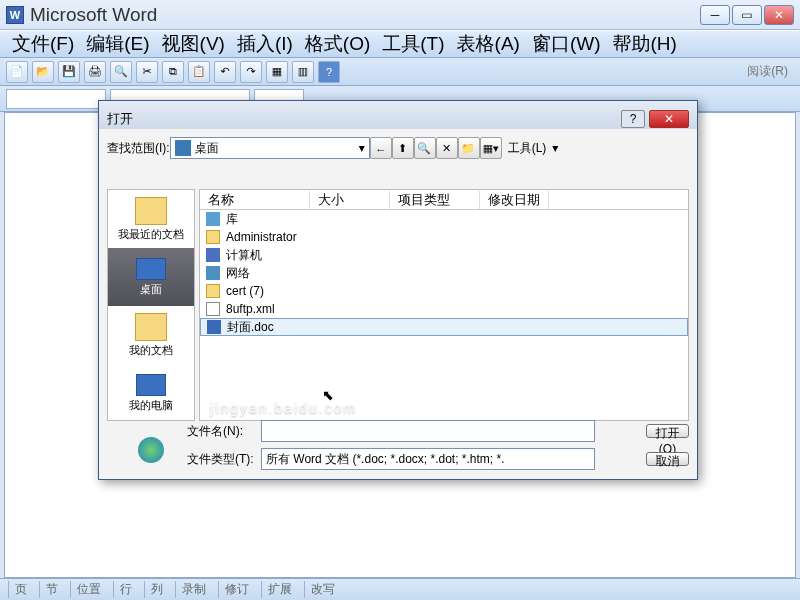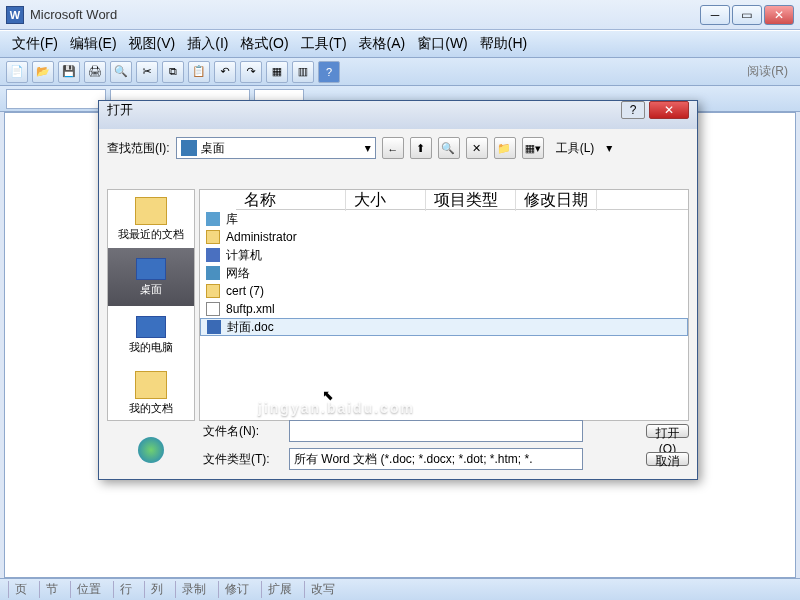--- a/index.html
+++ b/index.html
@@ -1,81 +1,81 @@
 <!DOCTYPE html>
 <html><head>
 <meta charset="utf-8">
 <style>
 * { box-sizing: border-box; margin: 0; padding: 0; font-family: "Microsoft YaHei", Tahoma, sans-serif; }
 body { width: 800px; height: 600px; background: #dce6f5; overflow: hidden; position: relative; }
 
 .titlebar { height: 30px; background: linear-gradient(#e8f0fa,#d9e6f7); border-bottom: 1px solid #a0b5d6; display: flex; align-items: center; padding: 0 6px; }
 .titlebar .logo { width: 18px; height: 18px; background:#3a6ab5; border:1px solid #2a4a85; display:flex; align-items:center; justify-content:center; color:#fff; font-size:11px; font-weight:bold; margin-right:6px; }
-.titlebar .title { font-size: 13px; color:#333; flex:1; }
+.titlebar .title { font-size: 19px; color:#333; flex:1; }
 .wbtns { display:flex; gap:2px; }
 .wbtn { width:30px; height:20px; border:1px solid #6a8ab5; background:linear-gradient(#f5faff,#d5e5f7); border-radius:3px; display:flex; align-items:center; justify-content:center; font-size:12px; }
 .wbtn.close { background:linear-gradient(#f9a0a0,#d05050); color:#fff; }
 
-.menubar { height: 28px; background:linear-gradient(#e0edfb,#c2d8f2); border-top:1px solid #fff; border-bottom:1px solid #8fa8cc; display:flex; align-items:center; padding:0 8px; gap:4px; font-size:14px; }
+.menubar { height: 28px; background:linear-gradient(#e0edfb,#c2d8f2); border-top:1px solid #fff; border-bottom:1px solid #8fa8cc; display:flex; align-items:center; padding:0 8px; gap:4px; font-size:19px; }
 .menubar span { padding:2px 4px; }
 
 .toolbar { height: 28px; background:linear-gradient(#dbe9f9,#c5daf2); border-bottom:1px solid #8fa8cc; display:flex; align-items:center; padding:0 6px; gap:4px; font-size:12px; }
 .tbtn { width:22px; height:22px; background:linear-gradient(#f5faff,#d0e0f2); border:1px solid #9ab0d0; border-radius:2px; display:flex; align-items:center; justify-content:center; font-size:11px; }
 .toolbar .read { margin-left:auto; padding:0 6px; color:#777; }
 
 .toolbar2 { height: 26px; background:linear-gradient(#dbe9f9,#c5daf2); border-bottom:1px solid #8fa8cc; display:flex; align-items:center; padding:0 6px; gap:4px; }
 .toolbar2 .sel { height:20px; border:1px solid #9ab0d0; background:#fff; font-size:12px; }
 
 .docarea { position:absolute; top:112px; left:0; right:0; bottom:22px; background:#fff; border:1px solid #8fa8cc; margin:0 4px; }
 
 .statusbar { position:absolute; left:0; right:0; bottom:0; height:22px; background:linear-gradient(#dbe9f9,#c5daf2); border-top:1px solid #8fa8cc; display:flex; align-items:center; font-size:12px; color:#666; padding:0 8px; gap:6px; }
 .statusbar span { padding:0 6px; border-left:1px solid #aac; }
 
 
 .dialog { position:absolute; left:98px; top:100px; width:600px; height:380px; background:#f0f0f0; border:1px solid #3a5a8a; box-shadow:3px 3px 10px rgba(0,0,0,0.4); }
 .dialog { background:#f3f3f3; }
-.dlg-titlebar { height:36px; background:linear-gradient(#e6ecf5,#c7d4e8); border-bottom:1px solid #999; display:flex; align-items:flex-start; padding:0 8px; font-size:13px; }
+.dlg-titlebar { height:36px; background:linear-gradient(#e6ecf5,#c7d4e8); border-bottom:1px solid #999; display:flex; align-items:center; padding:0 8px; font-size:13px; }
 .dlg-titlebar .lbl{ flex:1; }
 .dlg-titlebar .help { width:24px; height:18px; border:1px solid #888; background:#dde6f2; border-radius:2px; display:flex;align-items:center;justify-content:center; font-size:12px; margin-right:4px;}
 .dlg-titlebar .xb { width:40px; height:18px; border:1px solid #a03030; background:linear-gradient(#e86060,#c02020); color:#fff; border-radius:2px; display:flex;align-items:center;justify-content:center; font-size:12px;}
 
 .dlg-body { position:absolute; top:28px; left:0; right:0; bottom:0; background:#f3f3f3; padding:8px; }
-.lookrow { display:flex; align-items:center; gap:6px; font-size:12px; margin-bottom:6px;}
+.lookrow { display:flex; align-items:center; font-size:12px; margin-bottom:6px;}
 .lookrow .combo { flex:0 0 200px; height:22px; border:1px solid #7a90b0; background:#fff; display:flex; align-items:center; padding:0 4px;}
 .lookrow .combo .ic { width:16px;height:16px; background:#3a7ab5; margin-right:4px;}
 .lookrow .tinybtn { width:22px;height:22px; border:1px solid #a0a0a0; background:linear-gradient(#fff,#e0e0e0); border-radius:2px; display:flex;align-items:center;justify-content:center; font-size:11px;}
 .lookrow .tools { padding:0 6px; font-size:12px; }
 
 .places { position:absolute; left:8px; top:60px; bottom:58px; width:88px; background:#fff; border:1px solid #bbb; }
 .place { height:58px; display:flex; flex-direction:column; align-items:center; justify-content:center; font-size:11px; gap:2px;}
 .place.sel { background:linear-gradient(#707078,#505058); color:#fff; }
 .place .pic { width:32px; height:28px; background:#f5d880; border:1px solid #caa030; }
 .place .pc { width:30px;height:22px; background:#3a70c0; border:1px solid #2a50a0;}
 .place .globe { width:26px;height:26px; border-radius:50%; background:radial-gradient(#70d070,#2080c0);}
 
 .filepane { position:absolute; left:100px; right:8px; top:60px; bottom:58px; background:#fff; border:1px solid #bbb; }
-.cols { height:20px; border-bottom:1px solid #ccc; display:flex; font-size:16px; align-items:flex-start;margin-left:36px;}
+.cols { height:20px; border-bottom:1px solid #ccc; display:flex; font-size:13px; align-items:flex-end;}
 .cols span { padding:0 8px; border-right:1px solid #ddd; }
 .frow { display:flex; align-items:center; padding:1px 6px; font-size:12px; gap:6px; height:18px;}
 .frow.sel { background:#e5f1fb; border:1px solid #7da2ce;}
 .fic { width:14px; height:14px; display:inline-block;}
 .fic.folder{background:#f5d880;border:1px solid #caa030;}
 .fic.lib{background:#5aa0d0;}
 .fic.comp{background:#4a70c0;}
 .fic.net{background:#4a90c0;}
 .fic.xml{background:#fff;border:1px solid #888;}
 .fic.doc{background:#3a6ab5;}
 .cursor { position:absolute; left:122px; top:197px; font-size:14px; pointer-events:none;}
 
-.bottomrow { position:absolute; left:104px; right:8px; bottom:8px; display:grid; grid-template-columns:70px 1fr 90px; grid-template-rows:24px 24px; gap:4px 16px; font-size:12px; align-items:center;}
+.bottomrow { position:absolute; left:88px; right:8px; bottom:8px; display:grid; grid-template-columns:70px 1fr 90px; grid-template-rows:24px 24px; gap:4px 4px; font-size:12px; align-items:center;}
 .bottomrow input, .bottomrow .cbo { height:22px; border:1px solid #7a90b0; background:#fff; padding:0 4px; font-size:12px; width:100%;}
 .dbtn { height:14px; border:1px solid #707070; background:linear-gradient(#fff,#dcdcdc); border-radius:3px; font-size:12px;margin-left:47px;}
 
 .watermark { position:absolute; left:210px; top:400px; color:rgba(255,255,255,0.85); font-size:22px; font-weight:bold; text-shadow:0 1px 2px rgba(0,0,0,0.3); pointer-events:none; text-align:center;}
-.watermark .small{ display:block; font-size:14px; letter-spacing:2px; font-weight:bold;margin-left:48px;}
+.watermark .small{ display:block; font-size:14px; letter-spacing:2px; font-weight:normal;}
 </style>
 </head>
 <body>
 
 <div class="titlebar">
   <div class="logo">W</div>
   <div class="title">Microsoft Word</div>
   <div class="wbtns">
     <div class="wbtn">─</div>
     <div class="wbtn">▭</div>
@@ -159,26 +159,26 @@
     <div class="places" id="places">
         <div class="place">
           <div class="pic"></div>
           <div>我最近的文档</div>
         </div>
         <div class="place sel">
           <div class="pc"></div>
           <div>桌面</div>
         </div>
         <div class="place">
+          <div class="pic"></div>
+          <div>我的文档</div>
+        </div>
+        <div class="place">
           <div class="pc"></div>
           <div>我的电脑</div>
-        </div>
-        <div class="place">
-          <div class="pic"></div>
-          <div>我的文档</div>
         </div>
         <div class="place">
           <div class="globe"></div>
           <div></div>
         </div>
       </div>
 
     <div class="filepane">
       <div class="cols">
         <span style="width:110px">名称</span>

